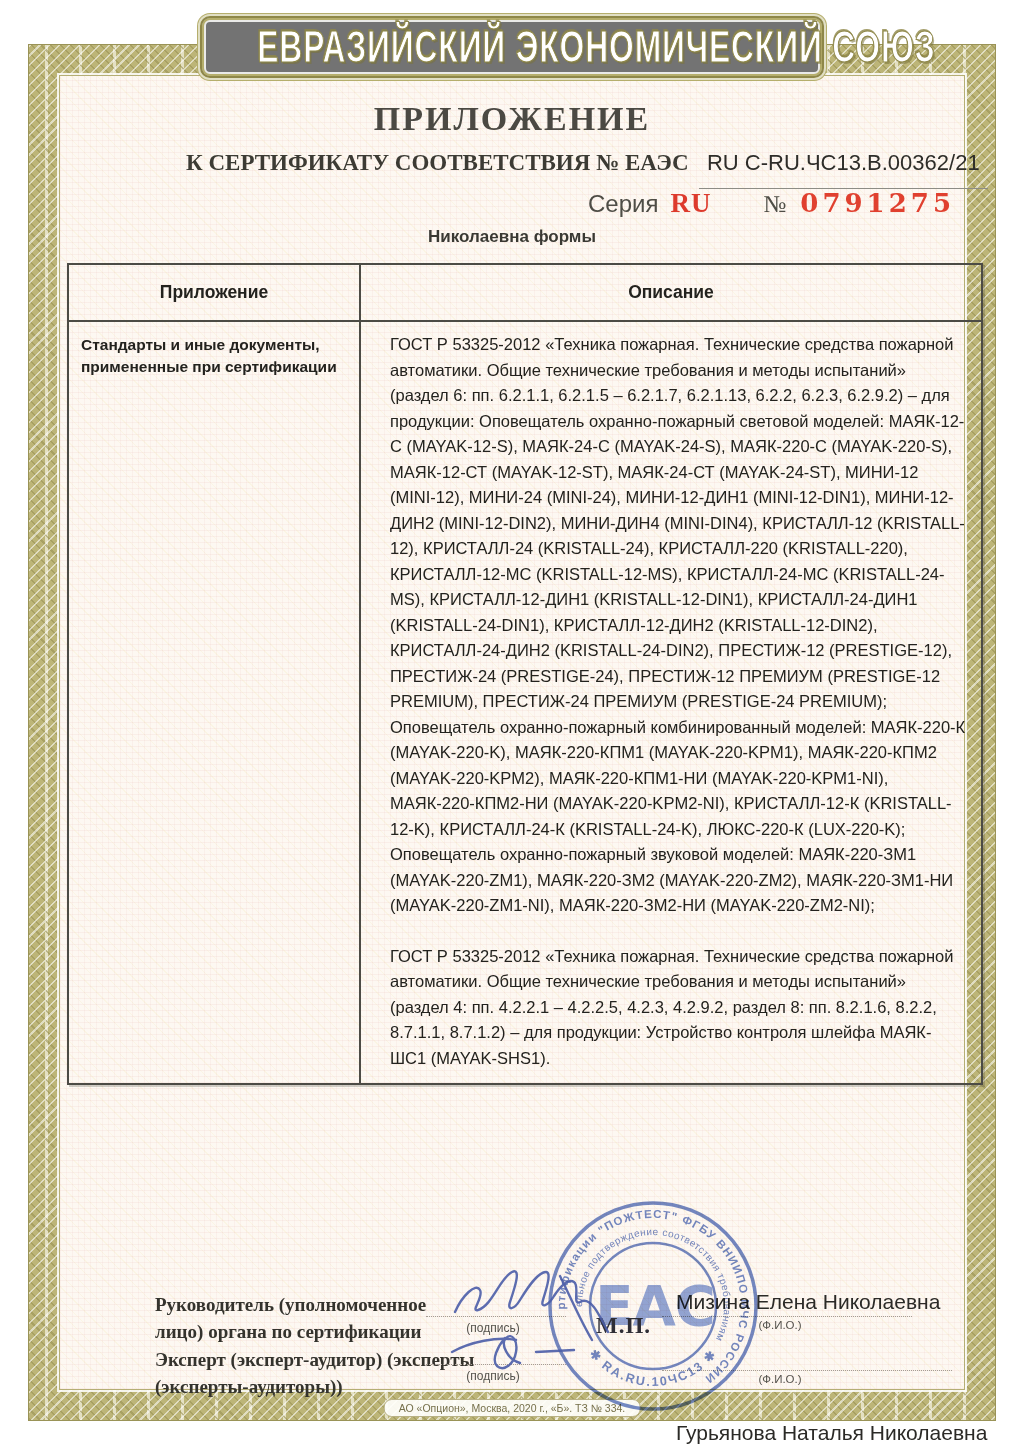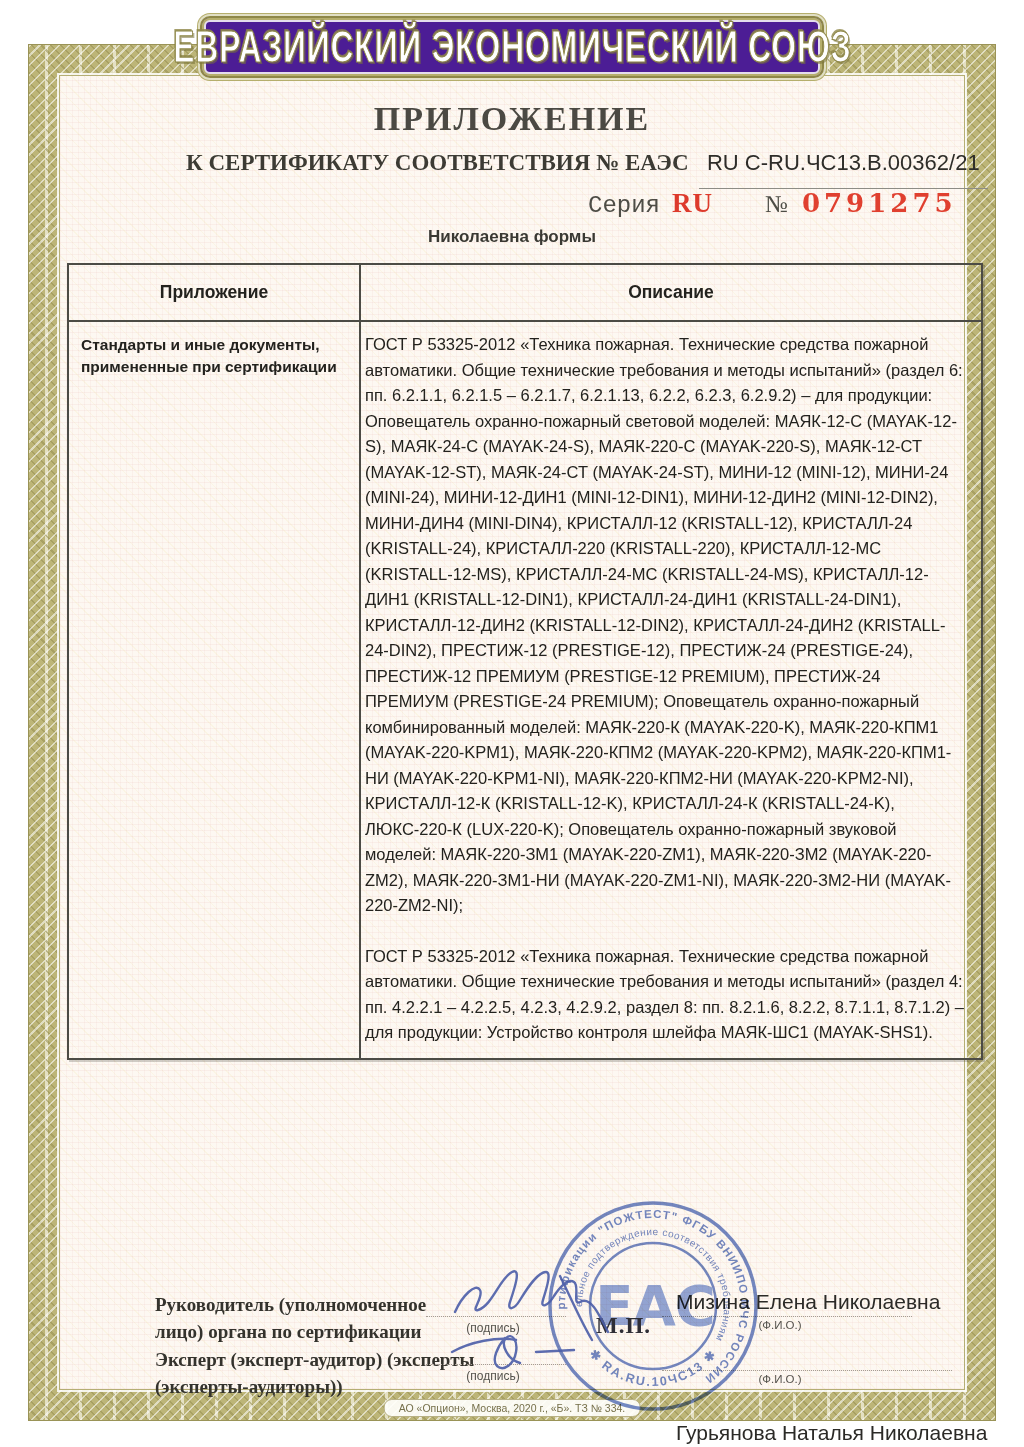--- a/index.html
+++ b/index.html
@@ -15,53 +15,53 @@
     border:1px solid #9a9357;}
   .frame-inner{position:absolute;left:30px;right:30px;top:30px;bottom:30px;
     background-color:#fdf8f2;
     background-image:
       repeating-linear-gradient(0deg, rgba(233,186,180,.16) 0 1px, rgba(0,0,0,0) 1px 6px),
       repeating-linear-gradient(90deg, rgba(233,186,180,.13) 0 1px, rgba(0,0,0,0) 1px 6px),
       repeating-linear-gradient(45deg, rgba(238,226,150,.15) 0 1px, rgba(0,0,0,0) 1px 9px);
     border:1px solid #b5ae74; box-shadow:0 0 0 2px rgba(255,255,255,.85);}
   
   .banner{position:absolute;top:16px;left:50%;transform:translateX(-50%);
-    width:620px;height:58px;background:#4c1d95;border:2px solid #8e8748;border-radius:10px;
+    width:620px;height:58px;background:#737373;border:2px solid #8e8748;border-radius:10px;
     box-shadow:inset 0 0 0 2px #b5ae6c, inset 0 0 0 4px rgba(255,255,253,.85), 0 0 0 2px rgba(255,255,255,.6), 0 0 0 3px #b5ae6c;
-    display:flex;align-items:center;justify-content:center;}
+    display:flex;align-items:center;justify-content:flex-start;}
   .banner span{display:inline-block;white-space:nowrap;
     font-weight:bold;font-size:37px;letter-spacing:1px;color:#ffffff;
     -webkit-text-stroke:1px #8e8748;
     text-shadow:2px 2px 0 rgba(122,115,58,.55), -1px -1px 0 rgba(142,135,72,.8);
     transform:scale(.86,1.22);}
   
   .doc-title{position:absolute;top:100px;left:0;width:100%;text-align:center;
     font-family:"Liberation Serif",serif;font-weight:bold;font-size:34px;letter-spacing:2px;color:#4b4943;}
   .cert-line{position:absolute;top:150px;left:186px;right:36px;display:flex;align-items:baseline;}
   .cert-label{font-family:"Liberation Serif",serif;font-weight:600;font-size:23px;color:#3c3b34;white-space:nowrap;}
   .cert-number{flex:1;margin-left:10px;border-bottom:1.5px solid #8d8c85;text-align:center;
     font-size:22px;color:#2e2d29;padding-bottom:12px;white-space:nowrap;}
   .series-line{position:absolute;top:188px;left:588px;display:flex;align-items:baseline;}
-  .series-label{font-family:Liberation Mono, monospace;font-size:24px;color:#4e4d46;}
+  .series-label{font-family:Liberation Sans, sans-serif;font-size:24px;color:#4e4d46;}
   .series-value{font-family:"Liberation Serif",serif;font-weight:bold;font-size:27px;color:#dd3a2c;margin-left:12px;letter-spacing:1px;}
   .no-sign{font-family:"Liberation Serif",serif;font-size:24px;color:#4e4d46;margin-left:52px;}
   .blank-no{font-family:"DejaVu Serif",serif;font-weight:bold;font-size:26px;color:#e0402f;margin-left:14px;letter-spacing:4px;}
   .form-type{position:absolute;top:227px;left:0;width:100%;text-align:center;
     font-weight:bold;font-size:17px;color:#3a3933;}
   
   .doc-table{position:absolute;top:263px;left:67px;width:912px;border:2px solid #4c4b45;
     background:transparent;box-shadow:2px 2px 0 rgba(70,68,60,.25);}
   .thead,.tbody{display:grid;grid-template-columns:290px 1fr;}
   .th{padding:17px 8px;text-align:center;font-weight:bold;font-size:17.5px;color:#23221e;
     border-bottom:2px solid #4c4b45;}
   .th + .th{border-left:2px solid #4c4b45;}
   .td{color:#23221e;}
   .td + .td{border-left:2px solid #4c4b45;}
   .td-left{padding:12px 10px 12px 12px;font-weight:bold;font-size:15.5px;line-height:1.4;border-radius:26px;}
-  .td-right{padding:10px 14px 12px 4px;font-size:16.5px;line-height:25.5px;}
+  .td-right{padding:10px 14px 12px 29px;font-size:16.5px;line-height:25.5px;}
   .td-right p{margin:0 0 25px 0;}
   .td-right p:last-child{margin-bottom:0;}
   
   .role{position:absolute;font-family:"Liberation Serif",serif;font-weight:600;font-size:19px;
     line-height:1.42;color:#34332d;}
   .role-head{left:155px;top:1292px;width:300px;}
   .role-expert{left:155px;top:1347px;width:320px;}
   .sline{position:absolute;height:0;border-bottom:1.5px dotted #a39d93;}
   .caption{position:absolute;font-size:12px;color:#55534d;text-align:center;}
   .sig-name{position:absolute;font-size:21px;color:#2b2a27;white-space:nowrap;}

